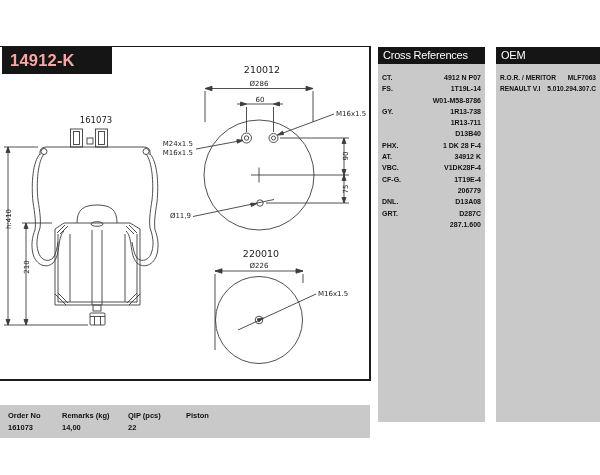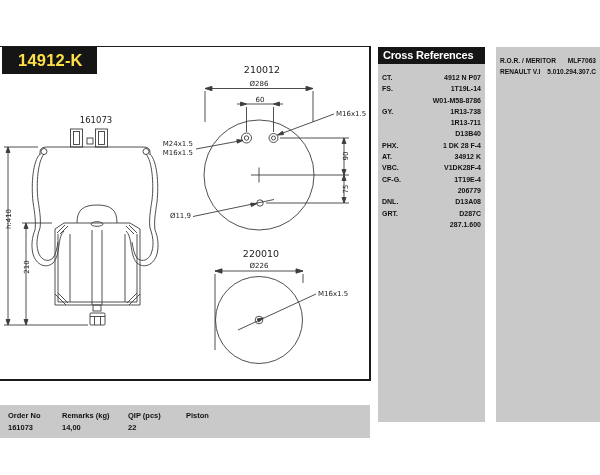--- a/index.html
+++ b/index.html
@@ -1,27 +1,27 @@
 <!DOCTYPE html>
 <html><head>
 <meta charset="utf-8">
 <style>
   html,body{margin:0;padding:0;background:#fff;}
   .page{position:relative;width:600px;height:475px;background:#ffffff;
         font-family:"Liberation Sans",sans-serif;overflow:hidden;}
   .drawing-box{position:absolute;left:0;top:46px;width:371px;height:335px;
         border-top:1px solid #1b1b1b;border-right:2px solid #1b1b1b;
         border-bottom:2px solid #1b1b1b;background:#fff;box-sizing:border-box;}
-  .title-bar{position:absolute;left:2px;top:47px;width:95px;height:27px;
-        background:#151515;color:#fde047;font-size:16.5px;font-weight:bold;
-        line-height:27px;padding-left:16px;box-sizing:border-box;letter-spacing:.2px;}
+  .title-bar{position:absolute;left:2px;top:47px;width:110px;height:27px;
+        background:#151515;color:#fca5a5;font-size:16.5px;font-weight:bold;
+        line-height:27px;padding-left:8px;box-sizing:border-box;letter-spacing:.2px;}
   .panel{position:absolute;top:47px;background:#c9c9c9;}
   .panel.cross{left:378px;width:107px;height:375px;}
   .panel.oem{left:496px;width:104px;height:375px;}
-  .panel-header{height:17px;background:#151515;color:#fff;font-weight:bold;
+  .panel-header{height:17px;background:#151515;color:#fff;font-weight:normal;
         font-size:11px;line-height:17px;padding-left:5px;letter-spacing:-.2px;}
   .panel-body{padding:8px 4px 0 4px;}
   .xrow{display:flex;justify-content:space-between;font-size:7px;font-weight:bold;
         line-height:11.3px;white-space:nowrap;color:#111;}
   .oem .xrow{font-size:6.6px;}
   .note{position:absolute;left:4px;top:356px;font-size:7.5px;font-weight:bold;color:#111;}
   .order-bar{position:absolute;left:0;top:390px;width:370px;height:33px;background:#c9c9c9;margin-top:15px;}
   .ocol{position:absolute;top:6px;font-size:7.5px;font-weight:bold;color:#111;white-space:nowrap;}
   .ocol .oval{margin-top:3px;}
   svg text{font-family:"DejaVu Sans",sans-serif;fill:#1c1c1c;}
@@ -227,20 +227,21 @@
           <span>D287C</span>
         </div>
       <div class="xrow">
           <span></span>
           <span>287.1.600</span>
         </div>
     </div>
   </div>
 
   <div class="panel oem">
+    <div class="panel-header">OEM</div>
     <div class="panel-body">
       <div class="xrow">
           <span>R.O.R. / MERITOR</span>
           <span>MLF7063</span>
         </div>
       <div class="xrow">
           <span>RENAULT V.I</span>
           <span>5.010.294.307.C</span>
         </div>
     </div>

